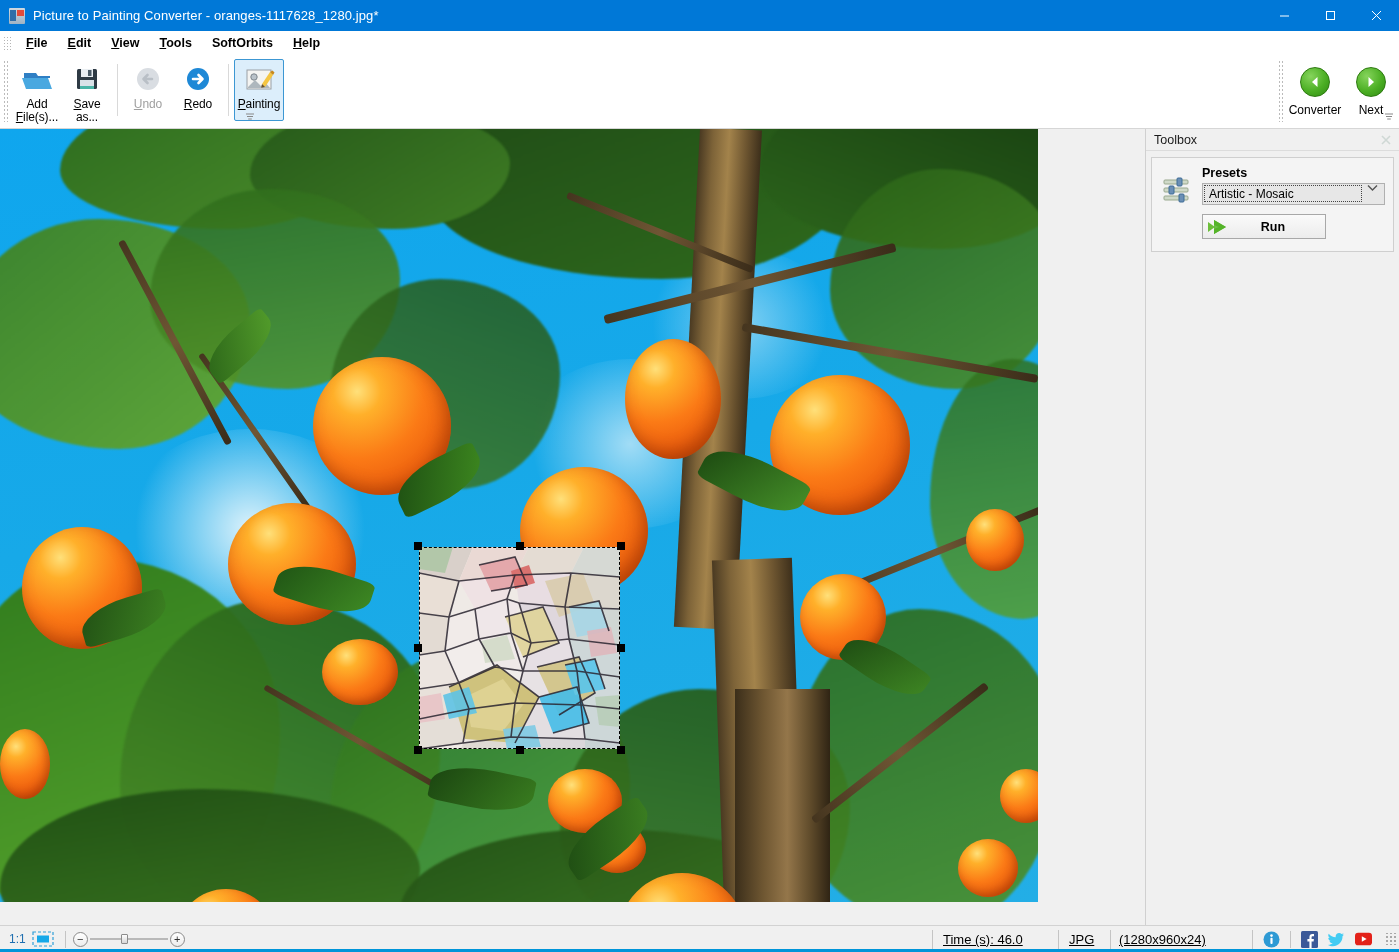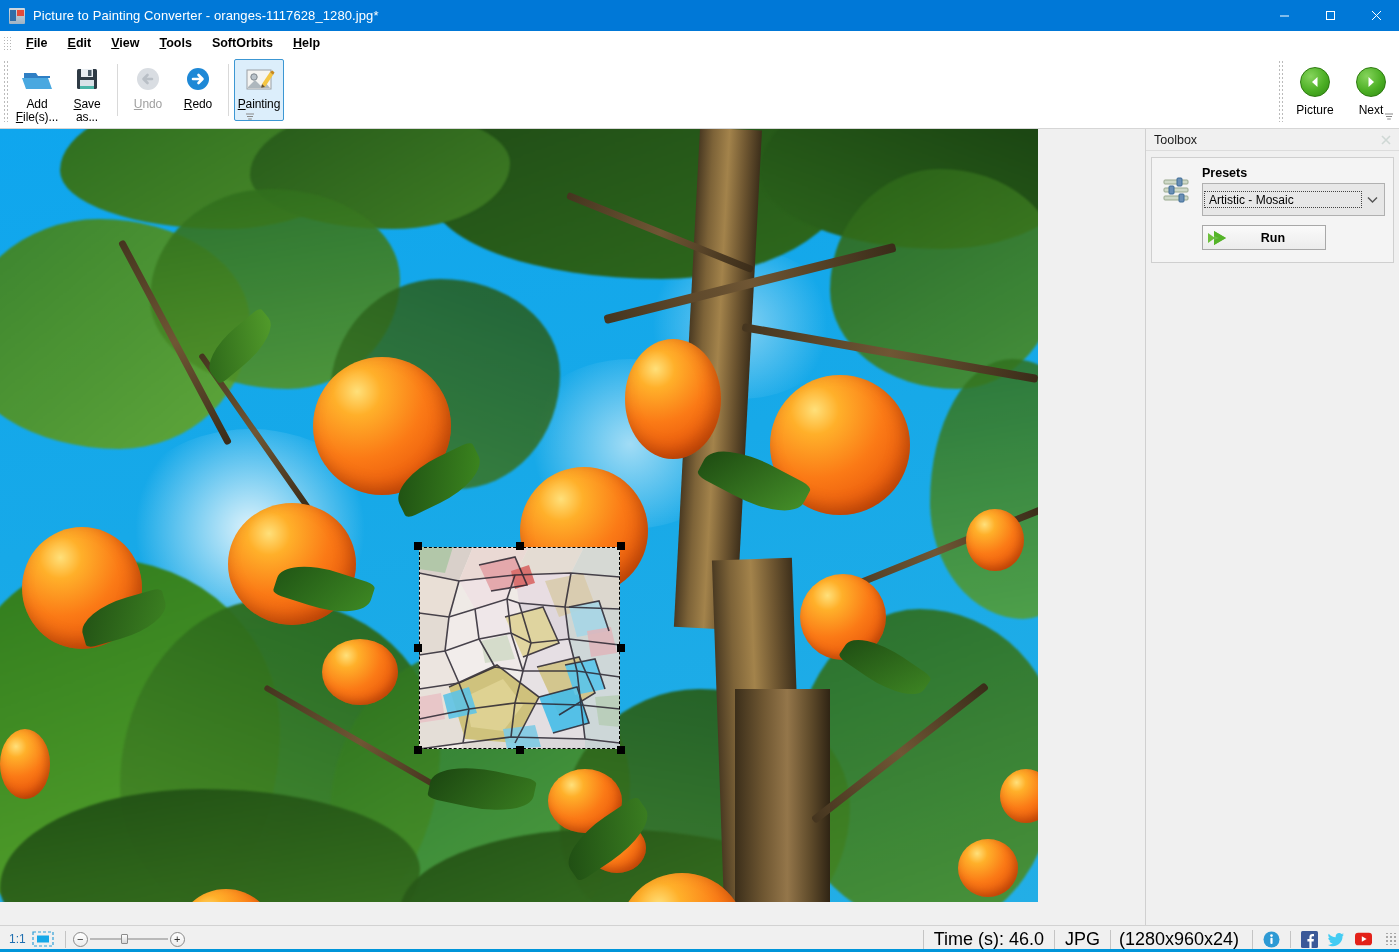--- a/index.html
+++ b/index.html
@@ -267,24 +267,24 @@
     width: 34px; flex: 0 0 34px;
     display: flex; align-items: flex-start; justify-content: center;
     padding-top: 10px;
   }
   .preset-col { flex: 1 1 auto; padding-left: 8px; }
   .preset-title {
     font-size: 12.5px; font-weight: bold; color: #000;
     margin-bottom: 3px;
   }
   .combo {
-    height: 33px;
+    height: 22px;
     background: #e7e7e7;
     border: 1px solid #b0b0b0;
-    display: flex; align-items: center;
+    display: flex; align-items: flex-start;
     position: relative;
     padding: 0 2px 0 0;
   }
   .combo-value {
     flex: 1 1 auto;
     margin: 1px 1px 1px 1px;
     padding: 0 4px;
     font-size: 12px; color: #000;
     border: 1px dotted #444;
     height: 17px; line-height: 16px;
@@ -351,25 +351,26 @@
     position: relative;
   }
   .zs-thumb {
     position: absolute; left: 40%; top: -4px;
     width: 7px; height: 10px;
     background: linear-gradient(180deg,#fdfdfd,#d8d8d8);
     border: 1px solid #8c8c8c; border-radius: 1px;
   }
   .sb-spacer { flex: 1 1 auto; }
   .sb-cell {
-    font-size: 18px; color: #000;
+    font-size: 13px; color: #000;
     padding: 0 10px;
     border-left: 1px solid #c4c4c4;
     height: 19px; line-height: 19px;
     white-space: nowrap;
+    text-decoration: underline;
   }
   .sb-cell.w1 { min-width: 126px; }
   .sb-cell.w2 { min-width: 52px; }
   .sb-cell.w3 { min-width: 142px; padding-left: 8px; }
   .sb-icons {
     display: flex; align-items: center; height: 19px;
     border-left: 1px solid #c4c4c4; padding-left: 10px;
   }
   .sb-ic { width: 17px; height: 17px; margin-right: 10px; position: relative; display:flex; align-items:center; justify-content:center;}
   .sb-grip {
@@ -501,21 +502,21 @@
     </div>
 
     <div class="tb-right">
       <div class="tb-grip"></div>
       <div class="tb-nav">
         <div class="nav-circle">
           <svg width="14" height="14" viewBox="0 0 14 14">
               <path d="M9.5 2 L4 7 L9.5 12 Z" fill="#ffffff"></path>
             </svg>
         </div>
-        <div class="lbl">Picture</div>
+        <div class="lbl">Converter</div>
       </div>
       <div class="tb-nav">
         <div class="nav-circle">
           <svg width="14" height="14" viewBox="0 0 14 14">
               <path d="M4.5 2 L10 7 L4.5 12 Z" fill="#ffffff"></path>
             </svg>
         </div>
         <div class="lbl">Next</div>
       </div>
       <div class="tb-overflow-right">

